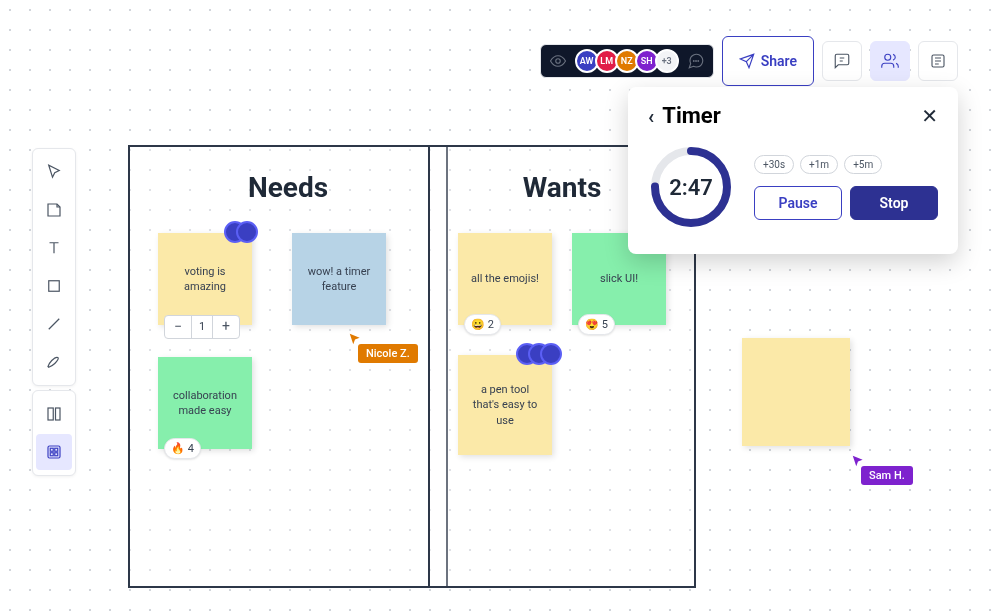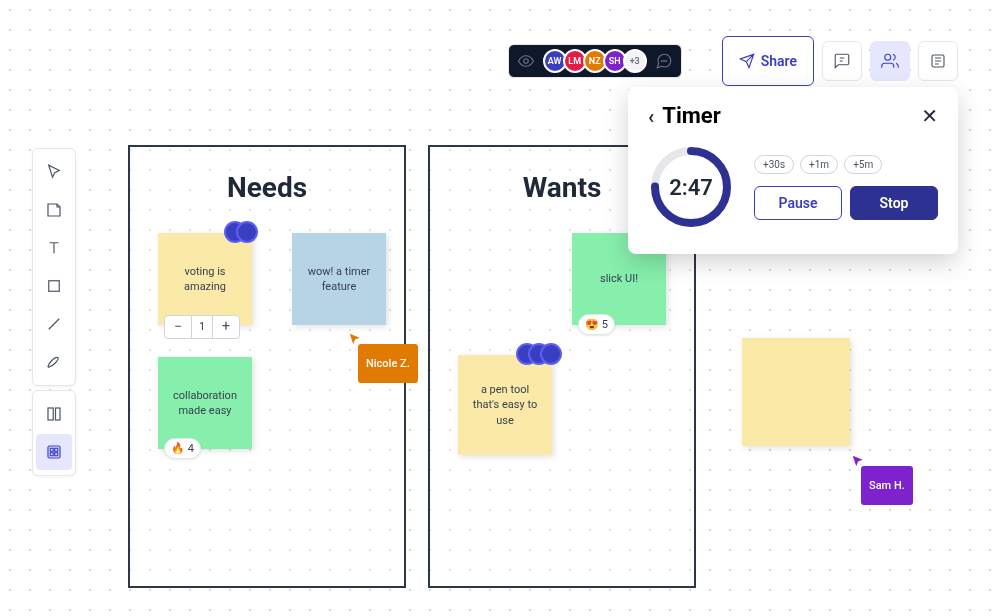--- a/index.html
+++ b/index.html
@@ -18,30 +18,30 @@
     .topbar { position: absolute; top: 36px; right: 42px; display: flex; gap: 8px; align-items: center; z-index: 4; }
     .avatars-box { display: flex; align-items: center; background: #0f172a; border: 1px solid #e5e7eb; border-radius: 6px; padding: 4px 8px; gap: 4px; position: relative; }
     .preview-icon { color: #6b7280; margin-right: 4px; display:flex; }
     .preview-icon svg { width: 18px; height: 18px; stroke: #6b7280; fill: none; stroke-width: 1.5; }
     .avatar { width: 24px; height: 24px; border-radius: 50%; display: flex; align-items: center; justify-content: center; font-size: 9px; font-weight: 600; color: #fff; border: 2px solid #fff; margin-left: -8px; }
     .avatar:first-of-type { margin-left: 0; }
     .avatar-more { background: #f3f4f6; color: #6b7280; border: 2px solid #fff; }
     .comment-bubble { color: #6b7280; margin-left: 4px; display: flex; }
     .comment-bubble svg { width: 18px; height: 18px; stroke: #6b7280; fill: none; stroke-width: 1.5; }
 
-    .share-btn { background: #fff; border: 1.5px solid #3a3fc2; color: #3a3fc2; border-radius: 6px; padding: 16px 16px; font-size: 14px; font-weight: 600; cursor: pointer; display: flex; align-items: center; gap: 6px; margin-left: 32px; }
+    .share-btn { background: #fff; border: 1.5px solid #3a3fc2; color: #3a3fc2; border-radius: 6px; padding: 16px 16px; font-size: 14px; font-weight: 600; cursor: pointer; display: flex; align-items: center; gap: 6px; }
     .share-btn svg { width: 16px; height: 16px; stroke: #3a3fc2; fill: none; stroke-width: 1.8; }
 
     .icon-btn { width: 40px; height: 40px; display: flex; align-items: center; justify-content: center; border: 1px solid #e5e7eb; background: #fff; border-radius: 6px; cursor: pointer; color: #4b5563; }
     .icon-btn svg { width: 18px; height: 18px; stroke: currentColor; fill: none; stroke-width: 1.5; }
     .icon-btn.active { background: #e6e7ff; color: #3a3fc2; border-color: #e6e7ff; }
 
     
     .board { position: absolute; border: 2px solid #2d3748; background: rgba(255,255,255,0.3); }
-    .board-needs { left: 128px; top: 145px; width: 278px; height: 443px; }
+    .board-needs { left: 128px; top: 145px; width: 320px; height: 443px; }
     .board-wants { left: 428px; top: 145px; width: 268px; height: 443px; }
     .board-title { font-size: 28px; font-weight: 700; color: #1f2937; text-align: center; padding: 24px 0 12px; }
 
     
     .sticky { position: absolute; width: 94px; padding: 16px 10px; font-size: 11px; text-align: center; box-shadow: 2px 2px 6px rgba(0,0,0,0.12); color: #374151; line-height: 1.4; }
     .sticky.yellow { background: #fbe9a8; height: 92px; display:flex; align-items:center; justify-content:center; }
     .sticky.blue { background: #b7d3e6; height:92px; display:flex; align-items:center; justify-content:center; }
     .sticky.teal { background: #86efac; height:92px; display:flex; align-items:center; justify-content:center; }
 
     .stepper { position: absolute; bottom: -14px; left: 6px; display: flex; background: #fff; border: 1px solid #d1d5db; border-radius: 4px; }
@@ -50,21 +50,21 @@
 
     .blob { position: absolute; top: -12px; right: -6px; display: flex; }
     .blob-circle { width: 22px; height: 22px; border-radius: 50%; background: #3a3fc2; border: 2px solid #5b5ff5; margin-left: -10px; }
     .blob-circle:first-child { margin-left: 0; }
 
     .reaction { position: absolute; background: #fff; border: 1px solid #e5e7eb; border-radius: 12px; padding: 2px 6px; font-size: 11px; display: flex; align-items: center; gap: 3px; box-shadow: 0 1px 2px rgba(0,0,0,0.1); }
 
     
     .user-cursor { position: absolute; z-index: 10; }
     .user-cursor svg { width: 14px; height: 14px; display: block; }
-    .user-label { background: #e07a00; color: #fff; font-size: 11px; font-weight: 500; padding: 13px 8px; border-radius: 3px; margin-left: 10px; margin-top: -2px; }
+    .user-label { background: #e07a00; color: #fff; font-size: 11px; font-weight: 500; padding: 3px 8px; border-radius: 3px; margin-left: 10px; margin-top: -2px; }
     .user-label.purple { background: #7e22ce; }
 
     
     .blank-sticky { position: absolute; width: 108px; height: 108px; background: #fbe9a8; box-shadow: 2px 2px 6px rgba(0,0,0,0.12); }
 
     
     .timer-panel { position: absolute; top: 87px; right: 42px; width: 330px; background: #fff; border-radius: 8px; box-shadow: 0 8px 24px rgba(0,0,0,0.18); padding: 16px 20px 24px; z-index: 20; }
     .timer-header { display: flex; align-items: center; justify-content: space-between; margin-bottom: 16px; }
     .timer-header-left { display: flex; align-items: center; gap: 8px; }
     .timer-back { font-size: 20px; font-weight: 700; color: #1f2937; cursor: pointer; }
@@ -215,20 +215,27 @@
     <div class="reaction" style="bottom:-10px;left:6px">
       <span>🔥</span>
       <span>4</span>
     </div>
   </div>
 </div>
 
 <div class="board board-wants">
   <div class="board-title">Wants</div>
 
+  <div class="sticky yellow" style="left:28px;top:86px">
+    <span>all the emojis!</span>
+    <div class="reaction" style="bottom:-10px;left:6px">
+      <span>😀</span>
+      <span>2</span>
+    </div>
+  </div>
 
   <div class="sticky teal" style="left:142px;top:86px">
     <span>slick UI!</span>
     <div class="reaction" style="bottom:-10px;left:6px">
       <span>😍</span>
       <span>5</span>
     </div>
   </div>
 
   <div class="sticky yellow" style="left:28px;top:208px; height:100px">

